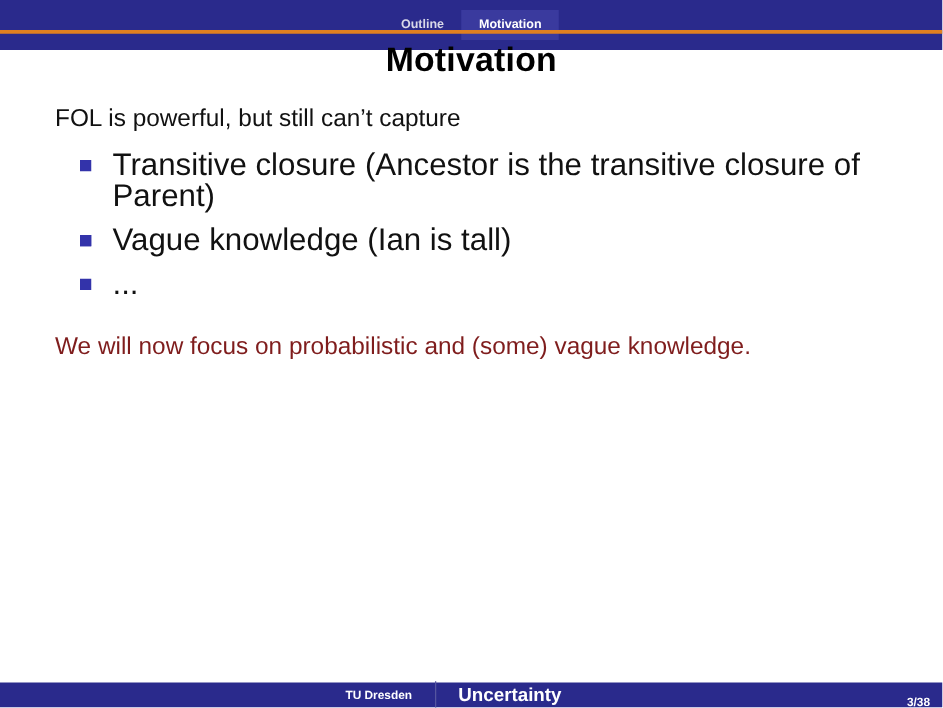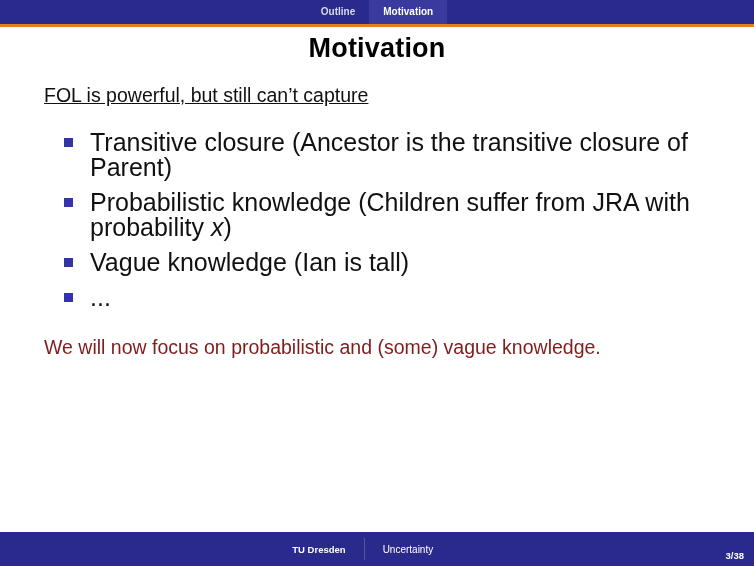--- a/index.html
+++ b/index.html
@@ -19,21 +19,21 @@
     height: 566px;
     background: #ffffff;
     box-sizing: border-box;
   }
   
   .topbar {
     position: absolute;
     top: 0;
     left: 0;
     width: 754px;
-    height: 24px;
+    height: 40px;
     background: #2a2a8c;
     display: flex;
     align-items: center;
     justify-content: center;
   }
   .topbar-inner {
     display: flex;
     align-items: center;
     height: 24px;
   }
@@ -79,22 +79,21 @@
     width: 672px;
     color: #000000;
   }
   .para {
     font-size: 19.5px;
     line-height: 26px;
     margin-bottom: 22px;
     color: #111111;
   }
   .para.tight {
-    margin-bottom: 22px;
-    text-decoration: underline;
+    margin-bottom: 12px;
   }
   ul.bullets {
     list-style: none;
     margin: 0 0 0 0;
     padding: 0 0 0 20px;
   }
   ul.bullets li {
     position: relative;
     font-size: 25px;
     line-height: 25px;
@@ -119,41 +118,41 @@
     line-height: 26px;
     margin-top: 24px;
     color: #7f1d1d;
   }
   
   .footer {
     position: absolute;
     bottom: 0;
     left: 0;
     width: 754px;
-    height: 34px;
+    height: 20px;
     background: #2a2a8c;
     display: flex;
     align-items: center;
   }
   .footer .spacer-left { flex: 1 1 auto; }
   .footer .inst {
     color: #ffffff;
     font-size: 9.5px;
     font-weight: bold;
     padding-right: 18px;
   }
   .footer .sep {
     width: 1px;
     height: 22px;
     background: #55559f;
   }
   .footer .topic {
     color: #ffffff;
-    font-size: 10px;
-    font-weight: normal;
+    font-size: 15px;
+    font-weight: bold;
     padding-left: 18px;
   }
   .footer .spacer-right { flex: 1 1 auto; }
   .footer .pageno {
     color: #ffffff;
     font-size: 9.5px;
     font-weight: bold;
     padding-right: 10px;
     margin-top: 12px;
   }
@@ -178,24 +177,20 @@
 
     <div class="para tight">FOL is powerful, but still can’t capture</div>
 
     <ul class="bullets">
       <li>
         <span class="sq"></span>
         <span>Transitive closure (Ancestor is the transitive closure of Parent)</span>
       </li>
       <li>
         <span class="sq"></span>
-      </li>
-      <li>
-        <span class="sq"></span>
-        <span>Probabilistic knowledge (Children suffer from JRA with probability </span><span class="it">x</span><span>)</span>
       </li>
       <li>
         <span class="sq"></span>
         <span>Vague knowledge (Ian is tall)</span>
       </li>
       <li>
         <span class="sq"></span>
         <span>...</span>
       </li>
     </ul>

